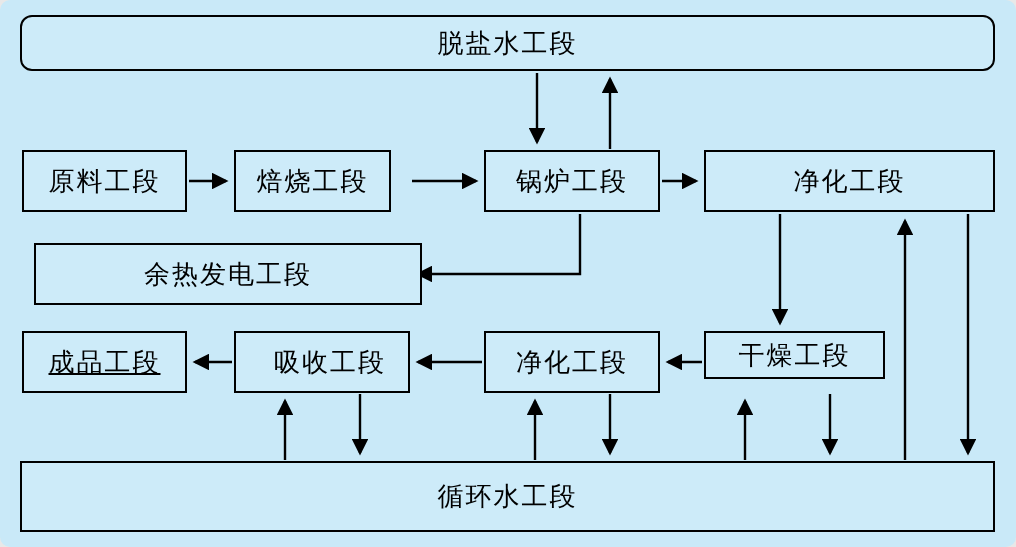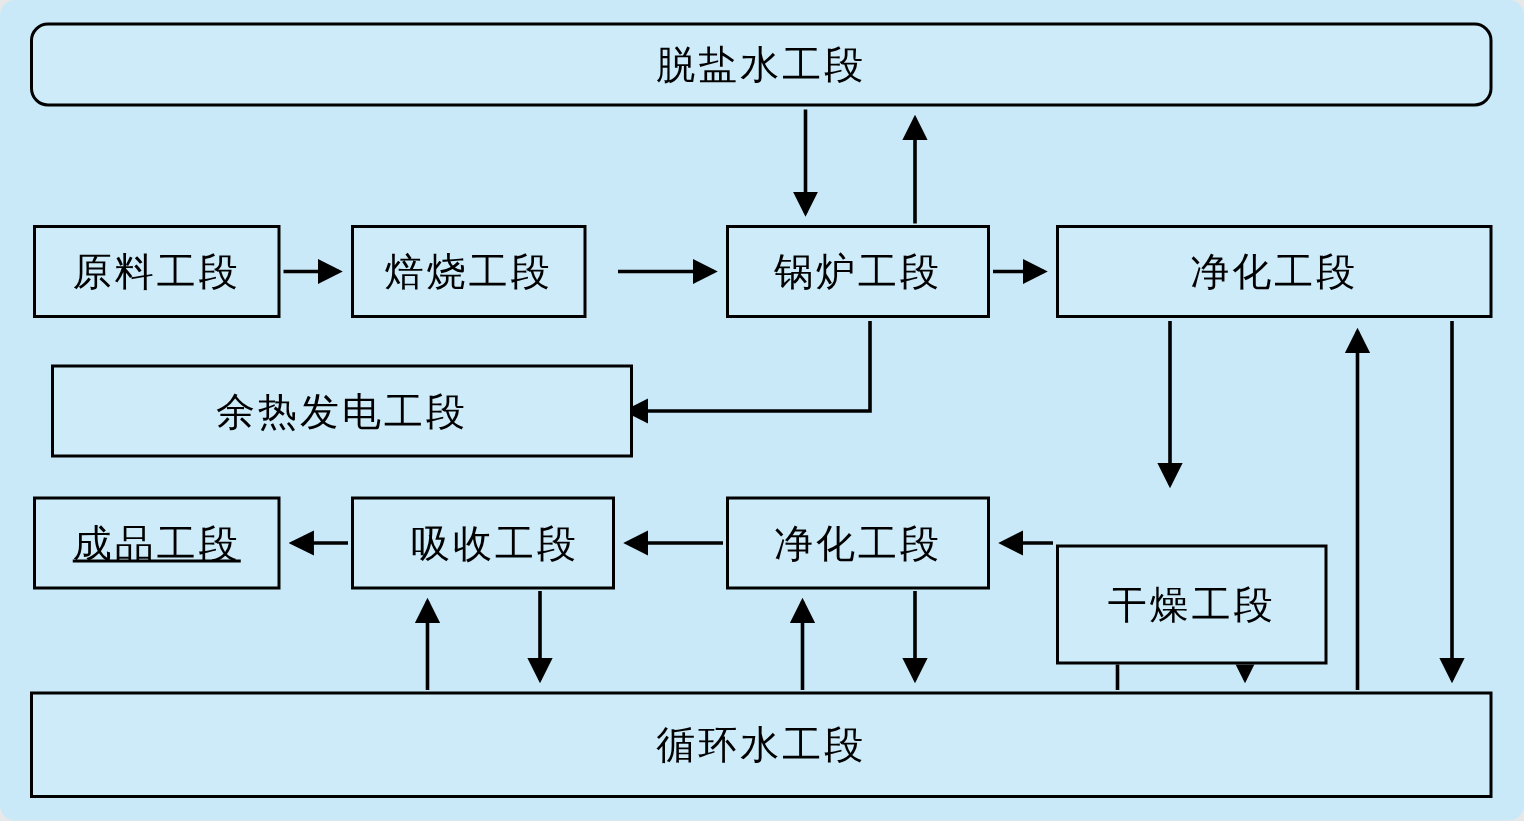--- a/index.html
+++ b/index.html
@@ -28,21 +28,21 @@
   
   .n-desalinated  {left:20px;  top:15px;  width:975px; height:56px;border-radius:12px;}
   .n-raw          {left:22px;  top:150px; width:165px; height:62px;}
   .n-roasting     {left:234px; top:150px; width:157px; height:62px;}
   .n-boiler       {left:484px; top:150px; width:176px; height:62px;}
   .n-purification {left:704px; top:150px; width:291px; height:62px;}
   .n-wasteheat    {left:22px;  top:243px; width:388px; height:62px;margin-left:12px;}
   .n-finished     {left:22px;  top:331px; width:165px; height:62px;text-decoration:underline;}
   .n-absorption   {left:234px; top:331px; width:176px; height:62px;padding-left:16px;}
   .n-conversion   {left:484px; top:331px; width:176px; height:62px;}
-  .n-drying       {left:704px; top:331px; width:181px; height:80px;margin-top:32px;}
+  .n-drying       {left:704px; top:331px; width:181px; height:48px;}
   .n-circulating  {left:20px;  top:461px; width:975px; height:71px;}
   svg.arrows{
     position:absolute;left:0;top:0;width:1016px;height:547px;
     z-index:1;
   }
   svg.arrows line, svg.arrows polyline{
     stroke:#000;stroke-width:2.4px;fill:none;
   }
 </style>
 </head>

